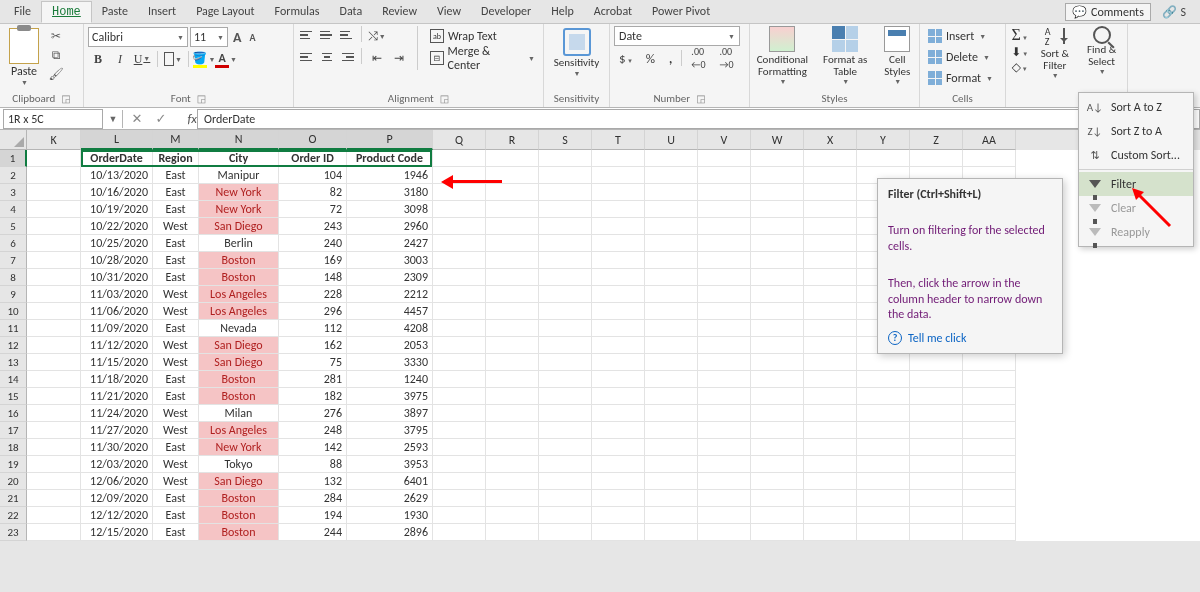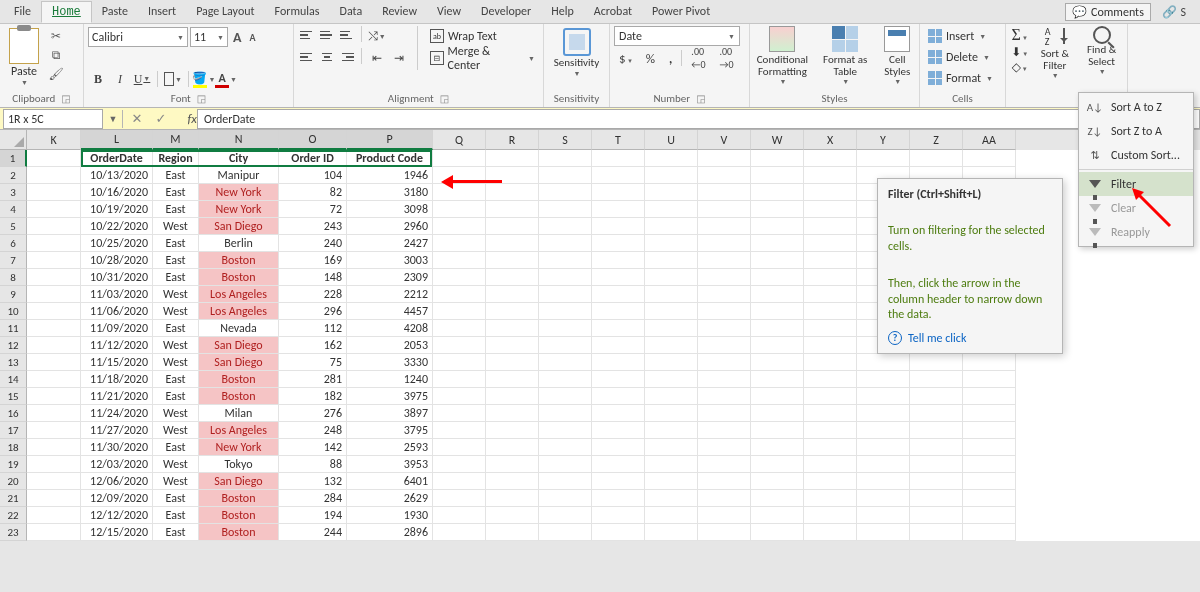--- a/index.html
+++ b/index.html
@@ -102,21 +102,21 @@
 .sf-menu { position:absolute; top:92px; right:6px; width:116px; background:#f5f5f5; border:1px solid #b5b5b5; box-shadow:2px 2px 6px rgba(0,0,0,0.2); z-index:50; padding:2px 0;}
 .sf-menu-item{display:flex;align-items:center;gap:8px;padding:4px 8px;font-size:12px;cursor:pointer;position:relative;}
 .sf-menu-item.hover{background:#d5e2cc;}
 .sf-menu-item.disabled{color:#999;}
 .sf-menu-sep{height:1px;background:#d0d0d0;margin:2px 0;}
 .sf-mi{width:16px;height:16px;display:flex;align-items:center;justify-content:center;font-size:11px;color:#555;}
 .funnel{width:0;height:0;border-left:6px solid transparent;border-right:6px solid transparent;border-top:8px solid #555;position:relative;}
 .funnel:after{content:"";position:absolute;top:7px;left:-2px;width:4px;height:5px;background:#555;}
 
 
-.nf-bar{display:flex;align-items:center;height:22px;background:#fef9c3;border-bottom:1px solid #b5b5b5;}
+.nf-bar{display:flex;align-items:center;height:22px;background:#ffffff;border-bottom:1px solid #b5b5b5;}
 .name-box{width:100px;height:20px;border:1px solid #a9a9a9;background:#fff;margin:0 3px;display:flex;align-items:center;padding:0 4px;font-size:12px;}
 .nb-drop{width:14px;text-align:center;color:#666;font-size:9px;}
 .fb-btn{width:24px;text-align:center;color:#888;font-size:13px;}
 .fb-btn.fx{font-style:italic;color:#555;text-align:right;}
 .formula-in{flex:1;height:20px;border:1px solid #a9a9a9;background:#fff;padding:0 6px;font-size:12px;display:flex;align-items:center;}
 
 
 .grid-wrap{position:relative;background:#fff;}
 .col-headers{display:flex;height:20px;background:#e6e6e6;}
 .sel-all{width:27px;height:20px;border-right:1px solid #b5b5b5;border-bottom:1px solid #b5b5b5;background:#e6e6e6;position:relative;}
@@ -139,21 +139,21 @@
 .wL{width:72px;}
 .wM{width:46px;}
 .wN{width:80px;}
 .wO{width:68px;}
 .wP{width:86px;}
 .wrest{width:53px;}
 
 
 .screentip{position:absolute;top:178px;left:877px;width:186px;background:#f5f5f5;border:1px solid #b5b5b5;box-shadow:2px 2px 8px rgba(0,0,0,0.2);padding:8px 10px;font-size:12px;z-index:40;}
 .screentip .tt-title{font-weight:bold;margin-bottom:6px;}
-.screentip p{margin-bottom:8px;color:#4d7c0f;line-height:1.3;margin-top:22px;}
+.screentip p{margin-bottom:8px;color:#701a75;line-height:1.3;margin-top:22px;}
 .tell-more{display:flex;align-items:center;gap:6px;color:#0b64c4;cursor:pointer;}
 .tell-more .q{width:14px;height:14px;border:1.5px solid #0b64c4;border-radius:50%;display:flex;align-items:center;justify-content:center;font-size:10px;font-weight:bold;}
 
 
 .red-arrow1{position:absolute;top:175px;left:434px;width:70px;height:14px;z-index:60;pointer-events:none;}
 .red-arrow1 .shaft{position:absolute;top:5px;left:10px;width:58px;height:3px;background:#ff0000;}
 .red-arrow1 .head{position:absolute;top:0;left:0;border:7px solid transparent;border-right:12px solid #ff0000;}
 .red-arrow2{position:absolute;top:186px;right:24px;width:46px;height:46px;z-index:60;pointer-events:none;}
 .red-arrow2 svg{overflow:visible;}
 
@@ -202,21 +202,21 @@
         <div class="small-icon">🖌</div>
       </div>
     </div>
     <div class="group-label">
         <span>Clipboard</span>
         <span class="group-launch">◲</span>
       </div>
   </div>
 
   <div class="group" style="width:210px">
-    <div class="group-body" style="flex-direction:column;gap:20px;">
+    <div class="group-body" style="flex-direction:column;gap:0;">
       <div class="font-row">
         <div class="font-select">
             <span>Calibri</span>
             <span class="drop-caret">▼</span>
           </div>
         <div class="size-select">
             <span>11</span>
             <span class="drop-caret">▼</span>
           </div>
         <span class="aa-big">A</span>

